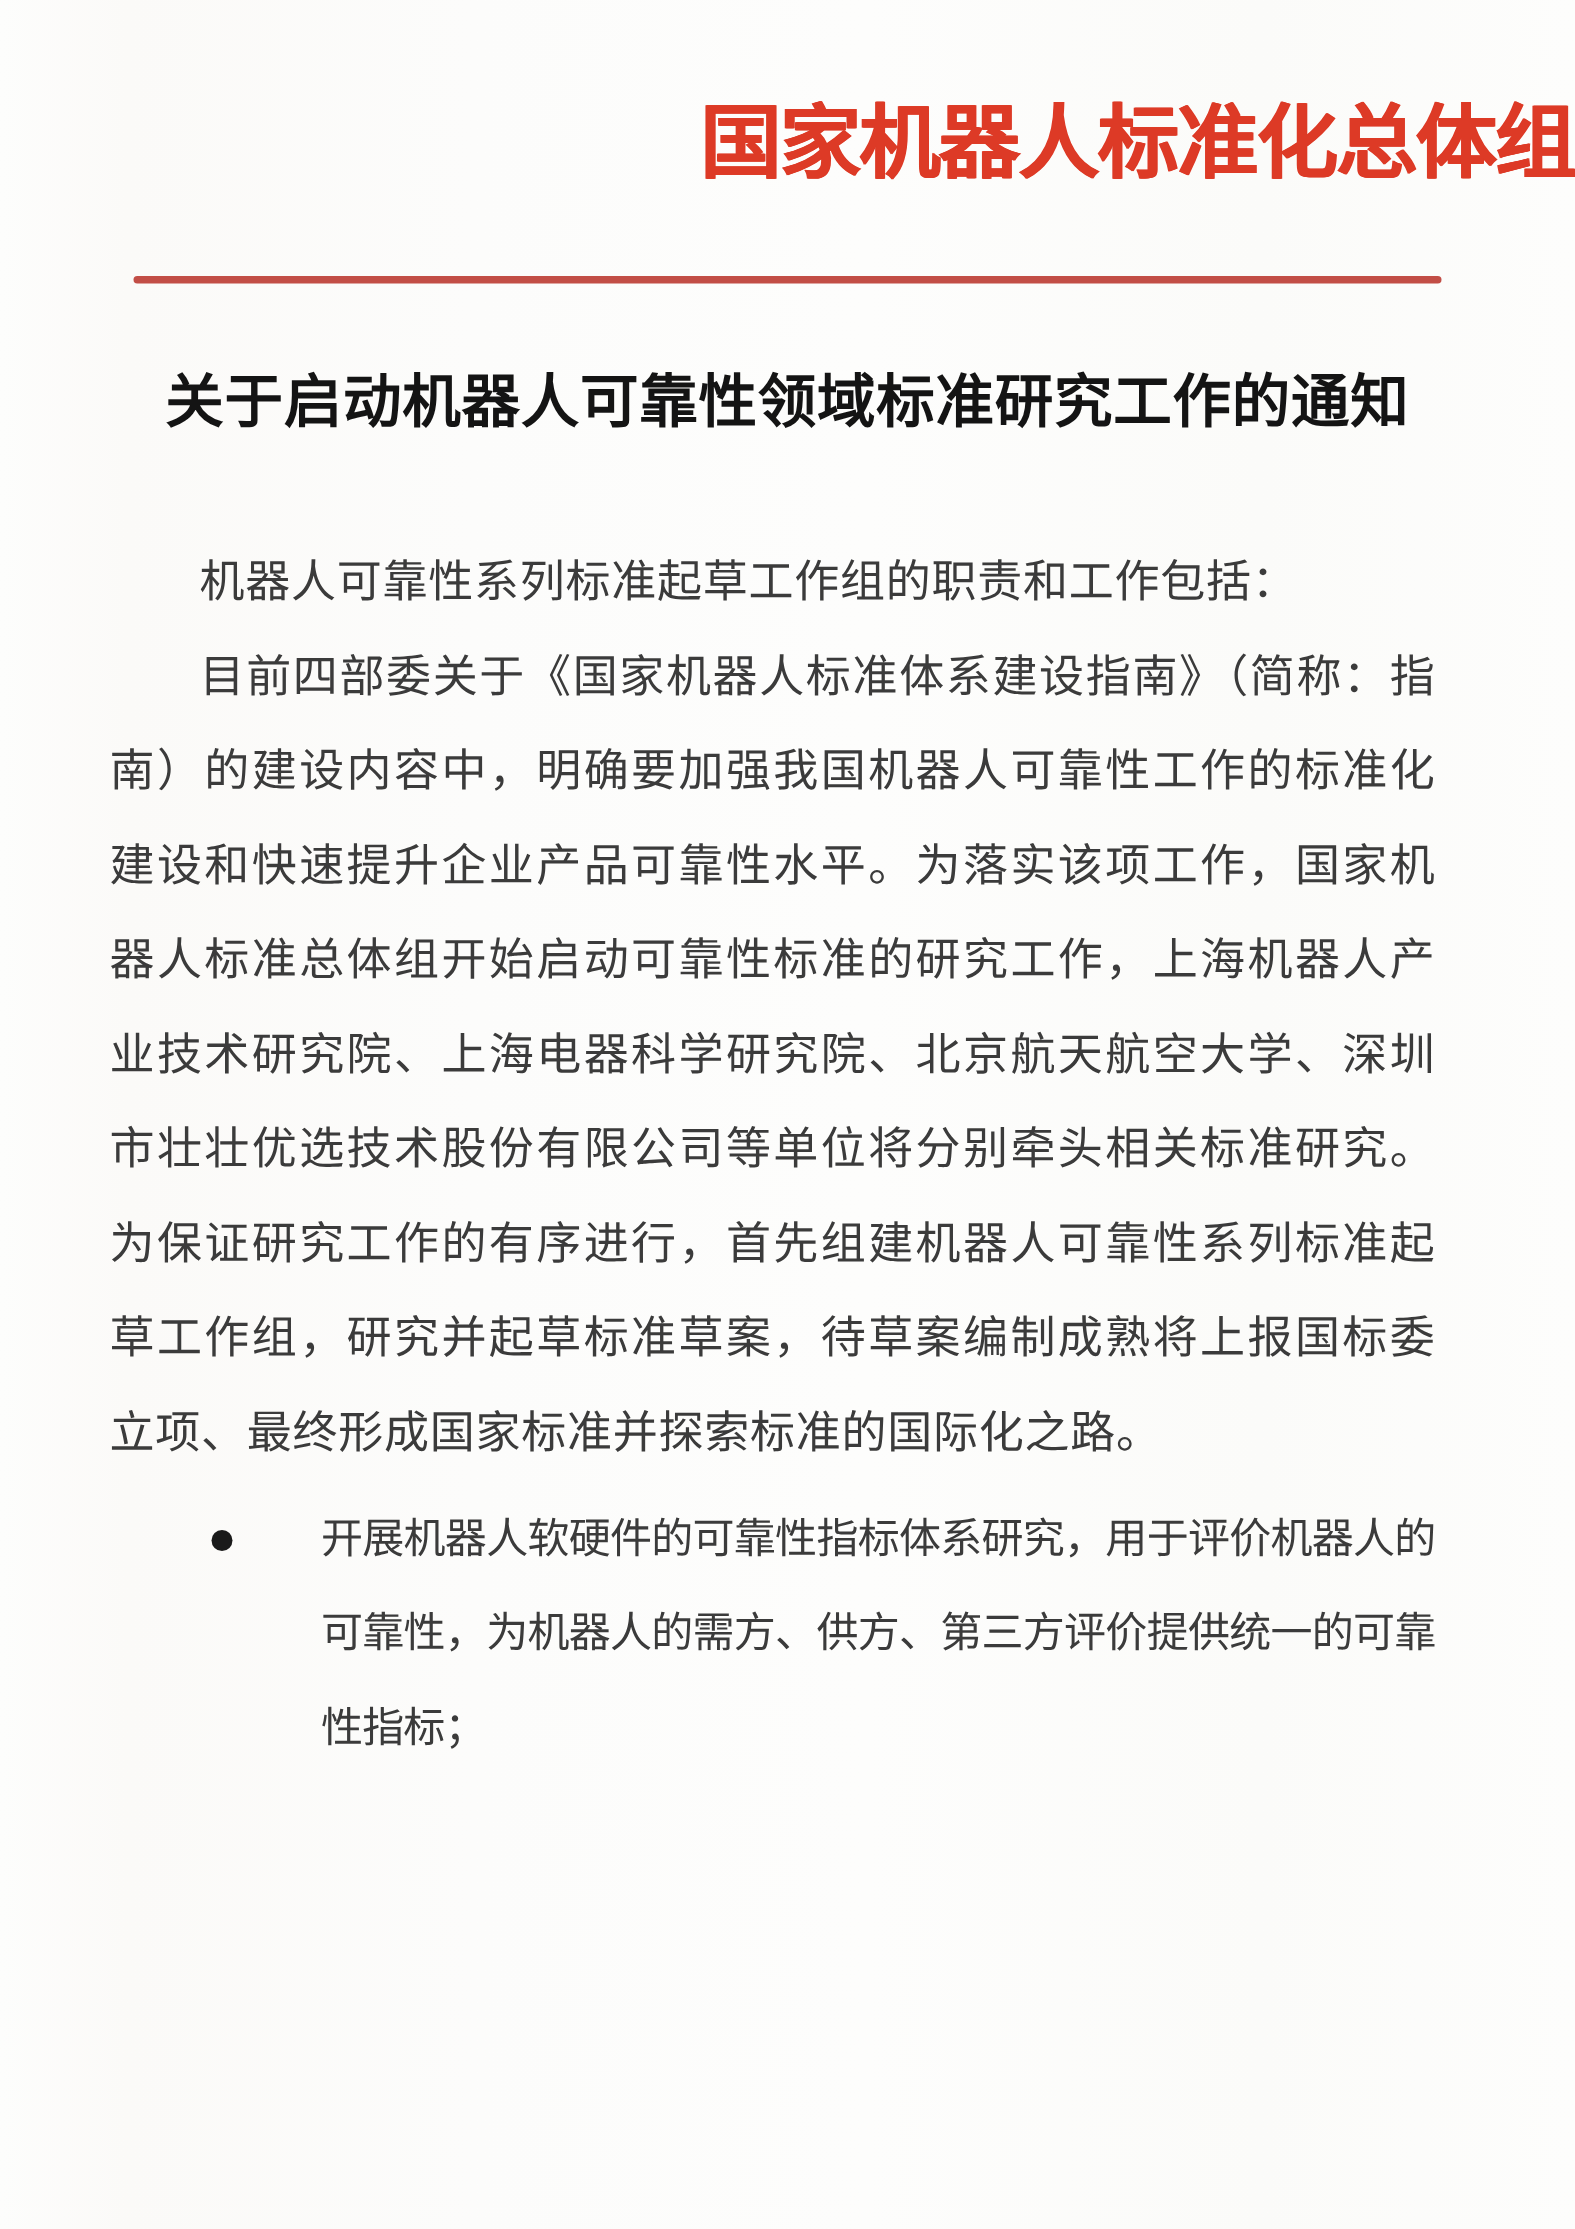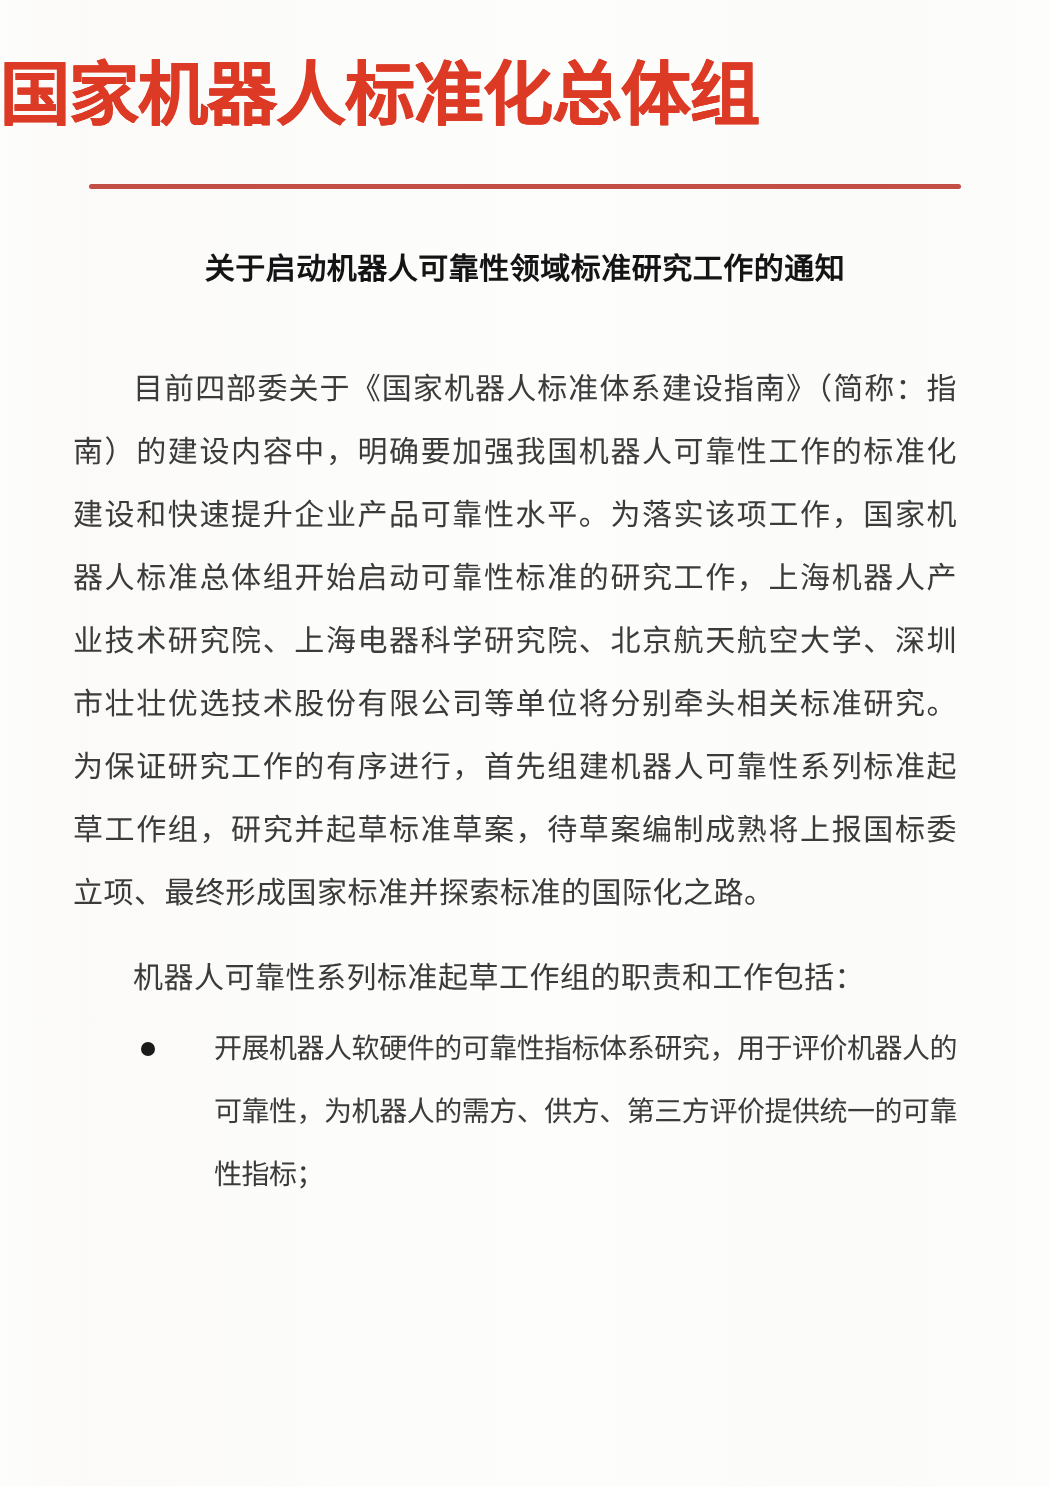--- a/index.html
+++ b/index.html
@@ -18,43 +18,43 @@
     background:
       linear-gradient(90deg,
         #fdfdfc 0%, #fbfaf8 8%, #fcfcfb 30%,
         #fdfdfc 55%, #fbfbf9 80%, #fdfdfc 100%);
     color: #3d3d3d;
   }
 
   
   .org-title {
     margin-top: 56px;
-    text-align: left;
-    font-size: 70px;
+    text-align: right;
+    font-size: 54px;
     line-height: 80px;
     font-weight: 900;
     letter-spacing: -1px;
     color: #dd3a26;
     text-shadow: 0.5px 0 0 #dd3a26, -0.5px 0 0 #dd3a26;
     white-space: nowrap;
   }
 
   .divider {
     width: 872px;
     height: 5px;
     margin: 48px auto 0;
     background: #c24e46;
     border-radius: 3px;
   }
 
   
   .doc-title {
     margin-top: 58px;
     text-align: center;
-    font-size: 30px;
+    font-size: 39px;
     line-height: 44px;
     font-weight: 700;
     letter-spacing: 0.5px;
     color: #141414;
   }
 
   
   .body-block {
     margin: 66px 93px 0 73px; 
     font-size: 30px;
@@ -106,23 +106,23 @@
 
   <div class="org-title">国家机器人标准化总体组</div>
 
   <div class="divider"></div>
 
   <h1 class="doc-title">关于启动机器人可靠性领域标准研究工作的通知</h1>
 
   <div class="body-block">
 
 
+    <p class="para lead-in">机器人可靠性系列标准起草工作组的职责和工作包括：</p>
+
     <p class="para">目前四部委关于《国家机器人标准体系建设指南》（简称：指南）的建设内容中，明确要加强我国机器人可靠性工作的标准化建设和快速提升企业产品可靠性水平。为落实该项工作，国家机器人标准总体组开始启动可靠性标准的研究工作，上海机器人产业技术研究院、上海电器科学研究院、北京航天航空大学、深圳市壮壮优选技术股份有限公司等单位将分别牵头相关标准研究。为保证研究工作的有序进行，首先组建机器人可靠性系列标准起草工作组，研究并起草标准草案，待草案编制成熟将上报国标委立项、最终形成国家标准并探索标准的国际化之路。</p>
-
-    <p class="para lead-in">机器人可靠性系列标准起草工作组的职责和工作包括：</p>
 
     <div class="bullet-list">
 
       <div class="bullet-item">
         <span class="bullet-dot"></span>
         <div class="bullet-text">开展机器人软硬件的可靠性指标体系研究，用于评价机器人的可靠性，为机器人的需方、供方、第三方评价提供统一的可靠性指标；</div>
       </div>
 
     </div>
   </div>

